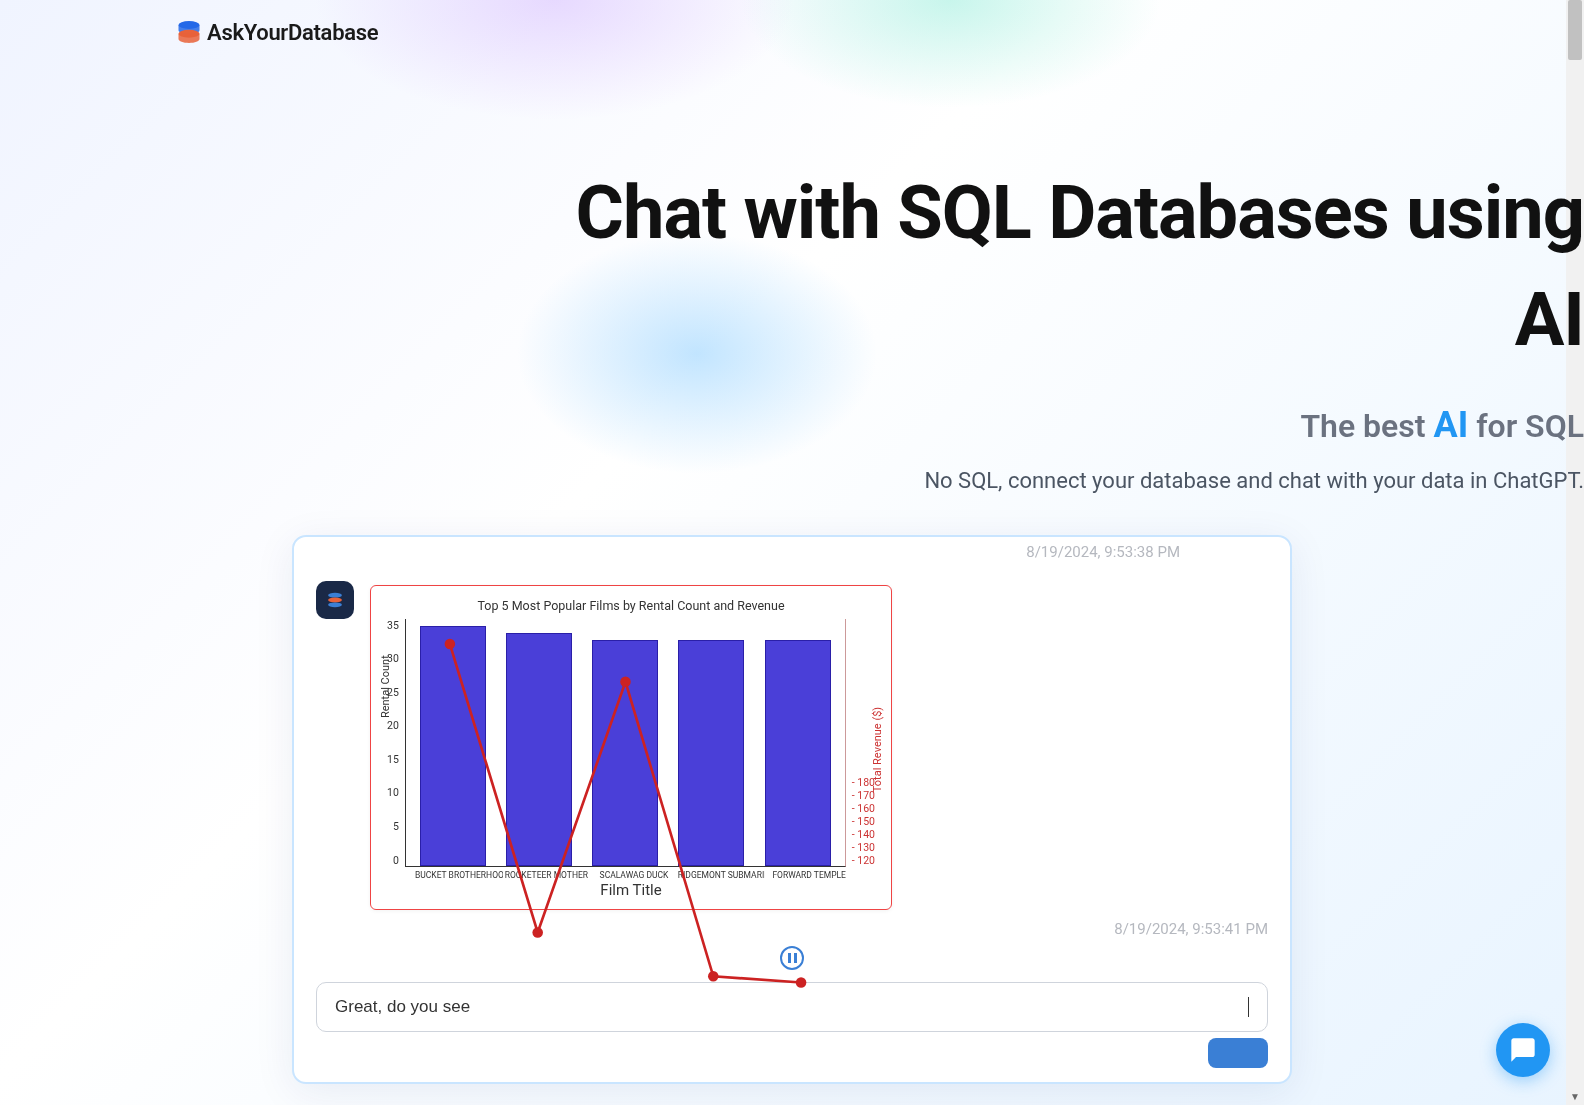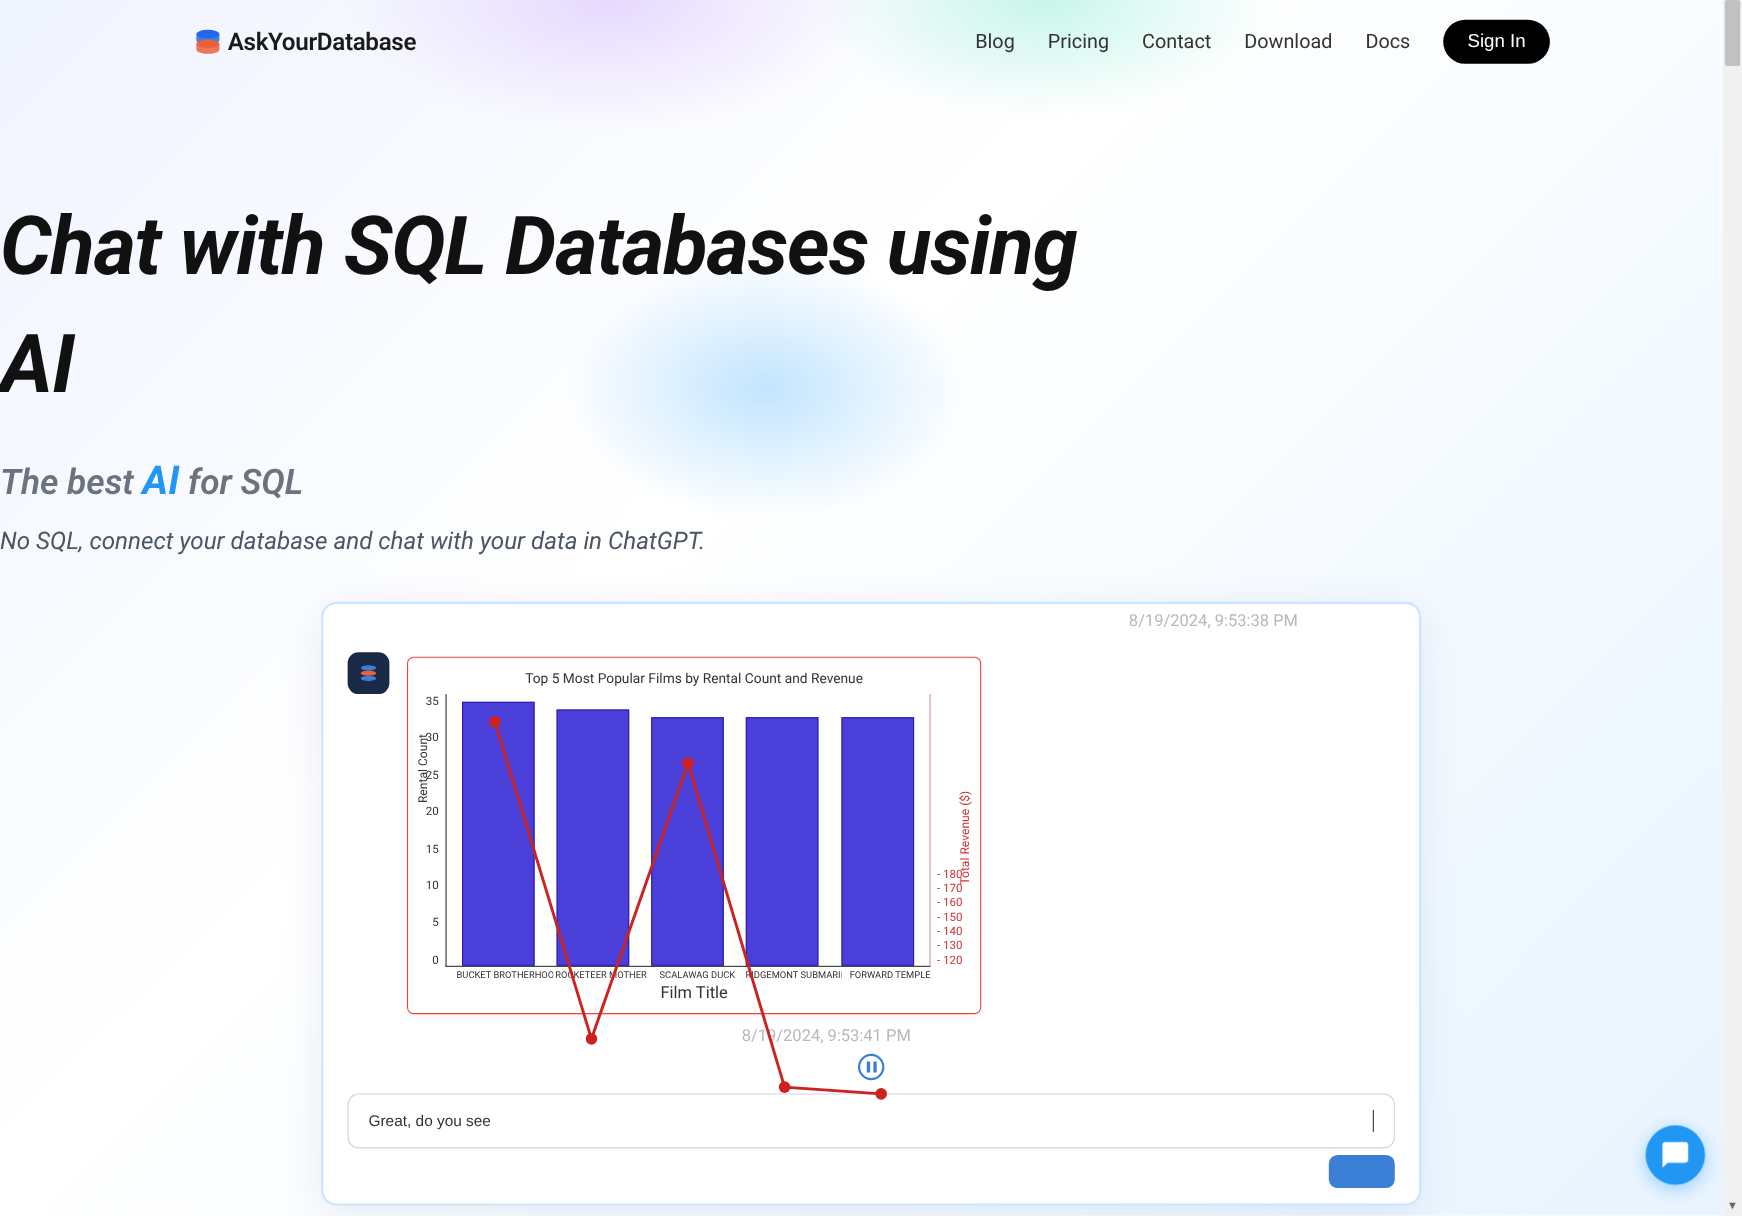--- a/index.html
+++ b/index.html
@@ -31,21 +31,21 @@
     .logo-icon { width: 28px; height: 28px; position: relative; }
     .logo-icon svg { width: 100%; height: 100%; }
     .brand { font-size: 22px; font-weight: 600; color: #1a1a1a; letter-spacing: -0.3px; }
     .nav { display: flex; align-items: center; gap: 30px; }
     .nav a { color: #333; text-decoration: none; font-size: 18px; cursor: pointer; }
     .signin-btn {
       background: #000; color: #fff; border: none;
       padding: 10px 22px; border-radius: 22px;
       font-size: 17px; font-weight: 500; cursor: pointer;
     }
-    .hero { position: relative; text-align: left; margin-top: 95px; z-index: 2; font-style: italic; }
+    .hero { position: relative; text-align: right; margin-top: 95px; z-index: 2; }
     .hero-title { font-size: 74px; font-weight: 700; color: #111; line-height: 1.45; letter-spacing: -1px; }
     .subtitle { margin-top: 30px; font-size: 32px; font-weight: 600; color: #6b7280; }
     .subtitle .ai { color: #2196f3; font-weight: 700; font-size: 36px; }
     .desc { margin-top: 22px; font-size: 22px; color: #4b5563; }
     .demo-window {
       position: relative;
       width: 1000px;
       margin: 42px auto 0;
       background: #fff;
       border-radius: 14px;
@@ -74,33 +74,33 @@
     .y-axis-right::before { content: ""; position: absolute; left: -1px; top: 0; bottom: 0; width: 1px; }
     .y-label-left { position: absolute; left: -2px; top: 50%; transform: rotate(-90deg) translateX(50%); transform-origin: left center; font-size: 11px; color: #333; }
     .y-label-right { position: absolute; right: -2px; top: 50%; transform: rotate(-90deg) translateX(50%); transform-origin: right center; font-size: 11px; color: #cc3333; }
     .plot-area { flex: 1; position: relative; border-left: 1px solid #333; border-bottom: 1px solid #333; border-right: 1px solid #cc9999; margin: 0 2px; }
     .bars { position: absolute; inset: 0; display: flex; justify-content: space-around; align-items: flex-end; padding: 0 4px; }
     .bar { width: 66px; background: #4a3fd8; border: 1px solid #2a1fa8; }
     .line-overlay { position: absolute; inset: 0; pointer-events: none; }
     .x-labels { display: flex; justify-content: space-around; font-size: 8.5px; color: #333; margin-top: 3px; padding: 0 22px 0 28px; }
     .x-labels span { flex: 1; text-align: center; white-space: nowrap; overflow: hidden; }
     .x-title { text-align: center; font-size: 15px; color: #333; margin-top: 1px; }
-    .timestamp2 { text-align: right; color: #b5b8bf; font-size: 15px; margin-top: 10px; margin-right: 440px; }
+    .timestamp2 { text-align: right; color: #b5b8bf; font-size: 15px; margin-top: 10px; }
     .pause-row { display: flex; justify-content: center; margin-top: 8px; }
     .pause-icon {
       width: 24px; height: 24px; border: 2px solid #3a7fd5; border-radius: 50%;
       display: flex; align-items: center; justify-content: center; gap: 3px;
     }
     .pause-icon span { width: 3px; height: 10px; background: #3a7fd5; }
     .input-row {
       margin-top: 12px; border: 1px solid #cfd4dc; border-radius: 10px;
       padding: 14px 18px; display: flex; align-items: center;
     }
     .chat-input {
-      flex: 1; border: none; outline: none; font-size: 14px; color: #333;
+      flex: 1; border: none; outline: none; font-size: 17px; color: #333;
       background: transparent;
     }
     .cursor-bar { width: 1px; height: 20px; background: #333; display: inline-block; }
     .send-btn { width: 60px; height: 30px; background: #3a7fd5; border-radius: 8px; margin-top: 6px; margin-left: auto; }
     .chat-bubble {
       position: fixed; right: 34px; bottom: 28px;
       width: 54px; height: 54px; border-radius: 50%;
       background: #2196f3; display: flex; align-items: center; justify-content: center;
       cursor: pointer; box-shadow: 0 4px 16px rgba(33,150,243,0.4);
     }
@@ -122,28 +122,20 @@
     <span class="logo-icon">
       <svg viewBox="0 0 32 32">
         <ellipse cx="16" cy="8" rx="12" ry="4.5" fill="#2368e8"></ellipse>
         <path d="M4 8v6c0 2.5 5.4 4.5 12 4.5s12-2 12-4.5V8" fill="#2368e8" opacity="0.85"></path>
         <ellipse cx="16" cy="18" rx="12" ry="4.5" fill="#e8623a"></ellipse>
         <path d="M4 18v6c0 2.5 5.4 4.5 12 4.5s12-2 12-4.5v-6" fill="#e8623a" opacity="0.85"></path>
       </svg>
     </span>
     <span class="brand">AskYourDatabase</span>
   </div>
-  <nav class="nav">
-    <a>Blog</a>
-    <a>Pricing</a>
-    <a>Contact</a>
-    <a>Download</a>
-    <a>Docs</a>
-    <button class="signin-btn">Sign In</button>
-  </nav>
 </header>
 
 <section class="hero">
   <h1 class="hero-title">
     <span>Chat with SQL Databases using</span><br>
     <span>AI</span>
   </h1>
   <div class="subtitle">
     <span>The best </span><span class="ai">AI</span><span> for SQL</span>
   </div>

